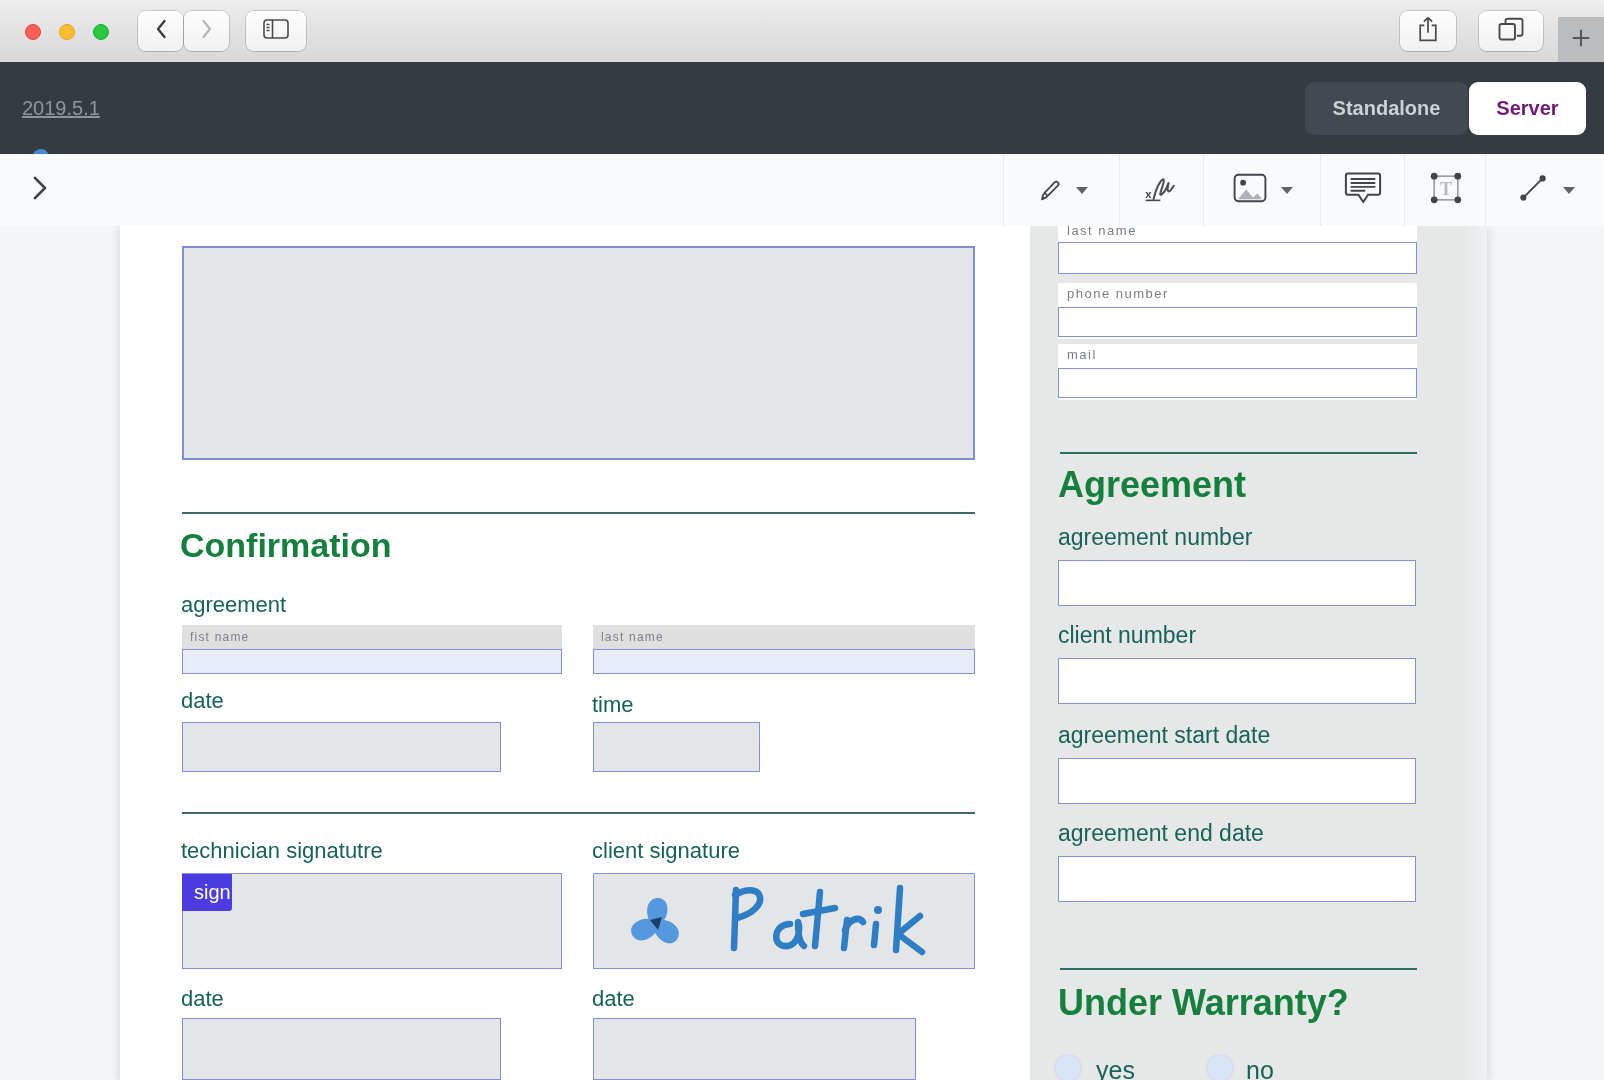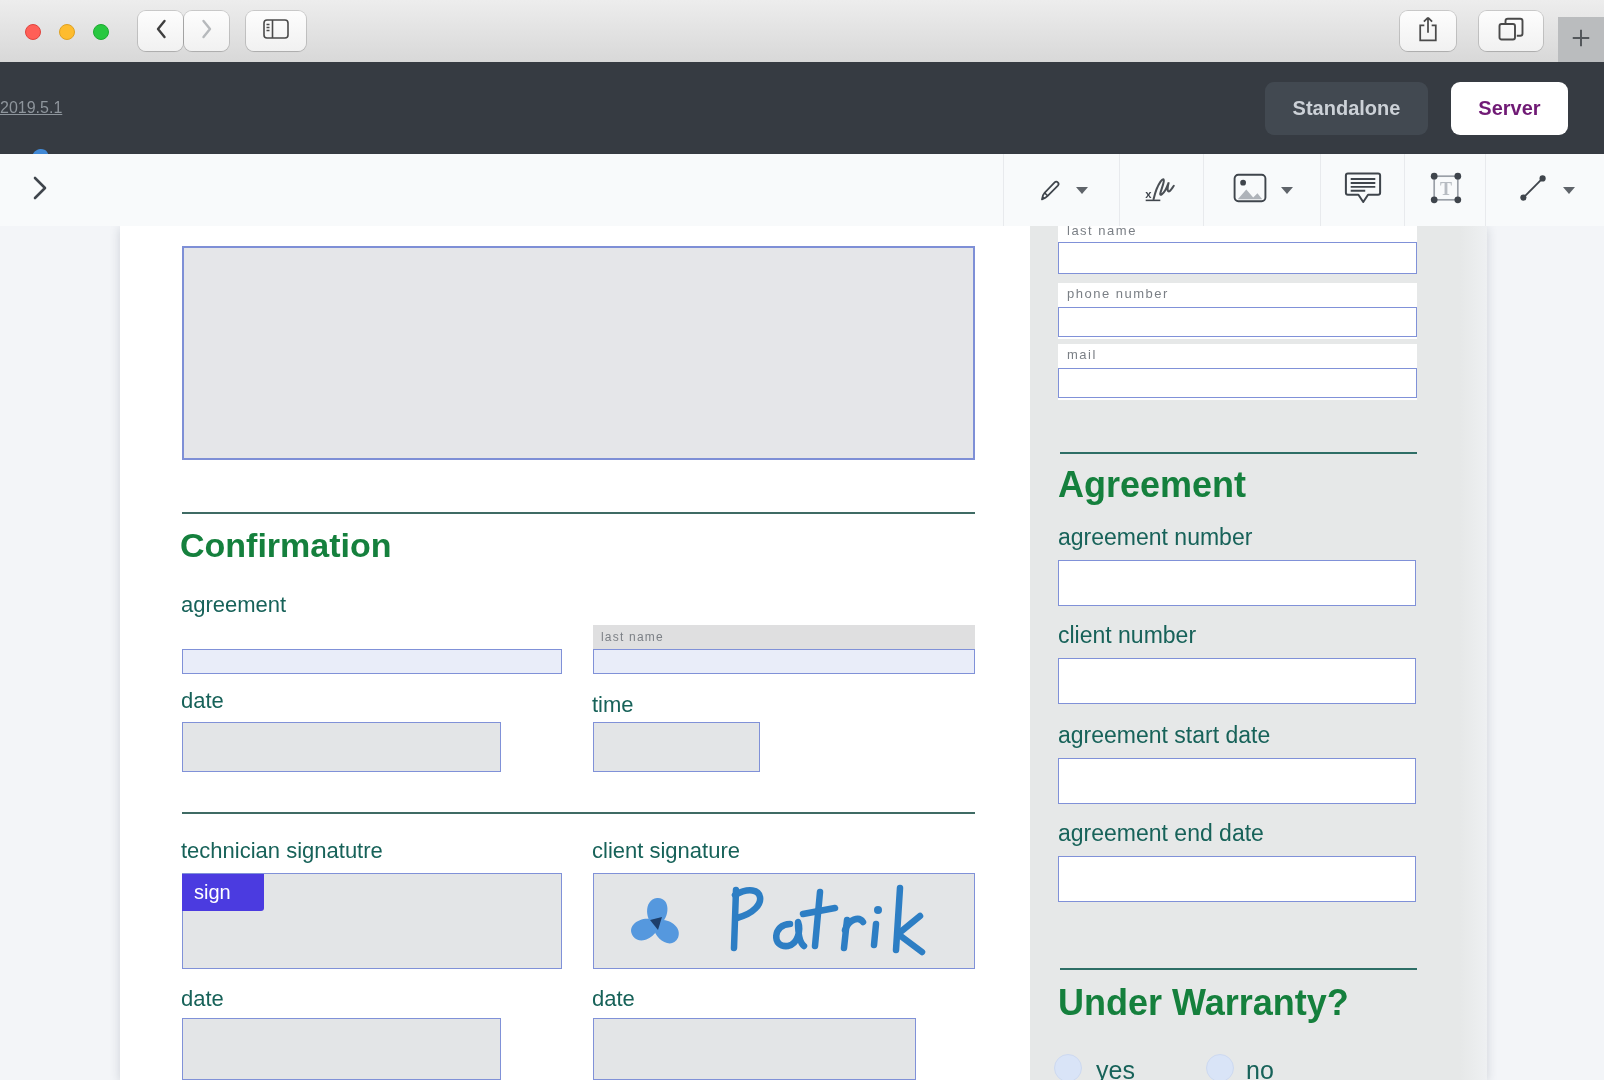--- a/index.html
+++ b/index.html
@@ -23,22 +23,22 @@
   .reload{position:absolute;right:12px;top:10px;}
   .plusbox{position:absolute;left:1558px;top:17px;width:46px;height:45px;background:#babcbe;
            display:flex;align-items:center;justify-content:center;}
 
   
   .appbar{position:absolute;left:0;top:62px;width:1604px;height:92px;background:#363b42;
           display:flex;align-items:center;}
   .brand{margin-left:88px;font-size:28px;color:#ffffff;font-weight:700;white-space:nowrap;}
   .brand .suffix{font-weight:400;margin-left:9px;}
   .logo{position:absolute;left:15px;top:83px;}
-  .version{font-size:16px;color:#8e959c;text-decoration:underline;cursor:pointer;}
-  .appbar-right{margin-left:auto;margin-right:36px;display:flex;gap:23px;}
+  .version{margin-left:22px;font-size:20px;color:#8e959c;text-decoration:underline;cursor:pointer;}
+  .appbar-right{margin-left:auto;margin-right:18px;display:flex;gap:1px;}
   .mode-btn{height:53px;border-radius:9px;border:none;font-size:20px;font-weight:600;
             display:flex;align-items:center;justify-content:center;cursor:pointer;
             font-family:"Liberation Sans",sans-serif;}
   .standalone{width:163px;background:#424951;color:#ccd1d7;}
   .server{width:117px;background:#ffffff;color:#701a75;}
 
   
   .pdftoolbar{position:absolute;left:0;top:154px;width:1604px;height:72px;background:#f8fafb;
               border-bottom:1px solid #d9dde1;box-shadow:0 1px 3px rgba(0,0,0,.06);}
   .tcell{position:absolute;top:0;height:72px;border-left:1px solid #e8eaed;
@@ -59,21 +59,21 @@
   .hr{position:absolute;height:0;border-top:2px solid #3f6b64;}
   .hr2{position:absolute;height:0;border-top:2px solid #2e6e66;}
 
   .bigbox{position:absolute;left:182px;top:20px;width:793px;height:214px;
           background:#e5e6e9;border:2px solid #7e8fd6;box-sizing:border-box;}
   .strip{position:absolute;height:24px;background:#dfdfe0;font-size:12px;letter-spacing:1.2px;
          color:#7c8086;line-height:24px;padding-left:8px;box-sizing:border-box;}
   .in-blue{position:absolute;height:25px;background:#e9edf9;border:1.5px solid #8091d8;box-sizing:border-box;}
   .in-gray{position:absolute;background:#e3e5e7;border:1.5px solid #8091d8;box-sizing:border-box;}
   .sigbox{position:absolute;top:647px;height:96px;background:#e3e5e7;border:1.5px solid #8091d8;box-sizing:border-box;}
-  .signbtn{position:absolute;left:182px;top:648px;width:82px;height:37px;background:#4b3be0;color:#fff;
+  .signbtn{position:absolute;left:182px;top:648px;width:50px;height:37px;background:#4b3be0;color:#fff;
            font-size:20px;display:flex;align-items:center;padding-left:12px;box-sizing:border-box;
            border-radius:0 0 3px 0;cursor:pointer;}
 
   
   .sfield{position:absolute;left:1058px;width:359px;background:#ffffff;overflow:hidden;box-sizing:border-box;}
   .sfield .slbl{font-size:13px;letter-spacing:1.5px;color:#7a7f85;padding:3px 0 0 9px;}
   .sfield .sinput{position:absolute;left:0;width:100%;background:#fff;border:1.5px solid #8091d8;box-sizing:border-box;}
   .agr-input{position:absolute;left:1058px;width:358px;height:46px;background:#fff;
              border:1.5px solid #8091d8;box-sizing:border-box;}
   .radio{position:absolute;width:28px;height:28px;border-radius:50%;background:#d9e4f7;border:1px solid #cdd9f0;
@@ -234,20 +234,21 @@
   <div class="viewport">
     <div class="page"></div>
     <div class="graypanel"></div>
 
     <div class="bigbox"></div>
     <div class="hr" style="left:182px;top:286px;width:793px;"></div>
 
     <div class="h1" style="left:180px;top:300px;">Confirmation</div>
     <div class="lbl22" style="left:181px;top:366px;">agreement</div>
 
+    <div class="strip" style="left:182px;top:399px;width:380px;">fist name</div>
     <div class="in-blue" style="left:182px;top:423px;width:380px;"></div>
     <div class="strip" style="left:593px;top:399px;width:382px;">last name</div>
     <div class="in-blue" style="left:593px;top:423px;width:382px;"></div>
 
     <div class="lbl22" style="left:181px;top:462px;">date</div>
     <div class="in-gray" style="left:182px;top:496px;width:319px;height:50px;"></div>
     <div class="lbl22" style="left:592px;top:466px;">time</div>
     <div class="in-gray" style="left:593px;top:496px;width:167px;height:50px;"></div>
 
     <div class="hr" style="left:182px;top:586px;width:793px;"></div>

